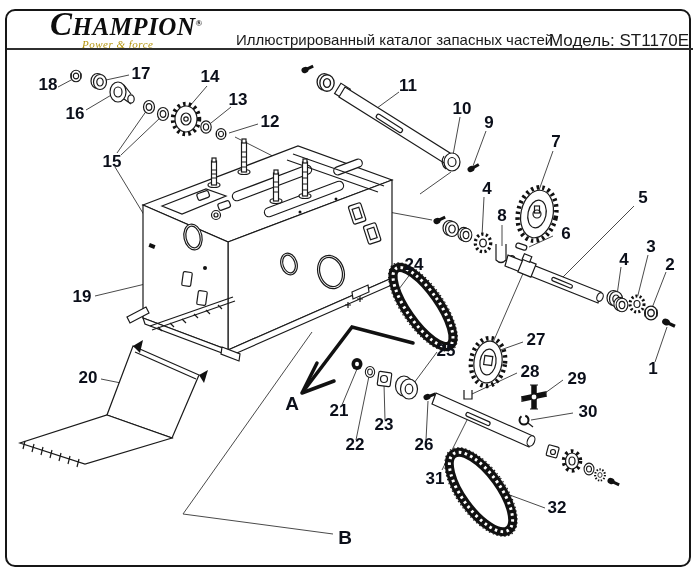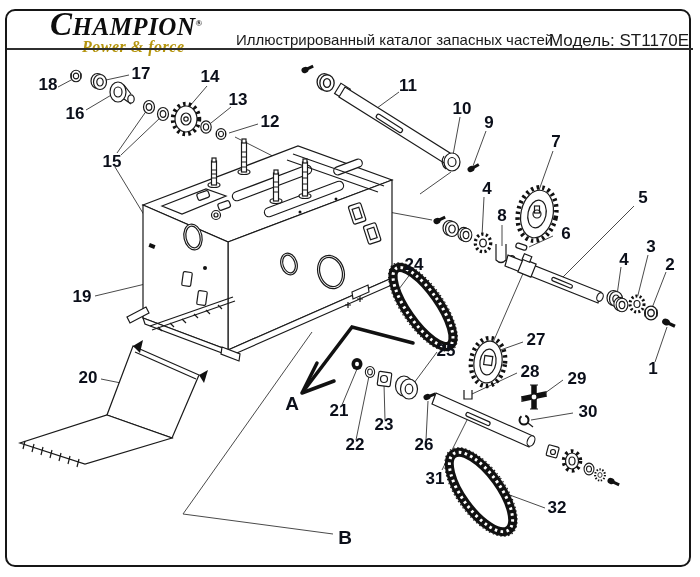--- a/index.html
+++ b/index.html
@@ -5,22 +5,22 @@
   html,body{margin:0;padding:0;background:#fff;}
   .page{position:relative;width:700px;height:577px;background:#ffffff;overflow:hidden;
         font-family:"Liberation Sans",sans-serif;}
   .frame{position:absolute;left:5px;top:9px;width:686px;height:558px;
          border:2px solid #161616;border-radius:10px;box-sizing:border-box;}
   .logo{position:absolute;left:50px;top:8px;line-height:1;white-space:nowrap;}
   .brand{font-family:"Liberation Serif",serif;font-style:italic;font-weight:bold;
          color:#0d0d0d;font-size:25px;letter-spacing:.5px;}
   .brand .big{font-size:33px;}
   .brand .reg{font-size:9px;vertical-align:super;}
-  .tagline{font-family:"Liberation Serif",serif;font-style:italic;font-weight:bold;
-           color:#b5950e;font-size:16px;margin:-2px 0 0 32px;letter-spacing:.5px;}
+  .tagline{font-family:"Liberation Serif",serif;font-style:italic;font-weight:normal;
+           color:#b5950e;font-size:11px;margin:-2px 0 0 32px;letter-spacing:.5px;}
   .title{position:absolute;left:236px;top:31px;font-size:15px;color:#1a1a1a;}
   .model{position:absolute;left:549px;top:31px;font-size:17px;color:#1a1a1a;}
   .rule{position:absolute;left:7px;top:48px;width:686px;height:2px;background:#2f2f2f;}
   svg{position:absolute;left:0;top:0;}
   .ln{stroke:#1a1a1a;stroke-width:1.2;fill:none;}
   .fw{stroke:#1a1a1a;stroke-width:1.2;fill:#ffffff;}
   .blk{fill:#111;stroke:none;}
   .leader{stroke:#4a4a4a;stroke-width:1;fill:none;}
   .thick{stroke:#111;stroke-width:3.5;fill:none;stroke-linecap:round;}
   .teeth{stroke:#111;fill:none;stroke-width:4.5;stroke-dasharray:2.5 3.2;}

